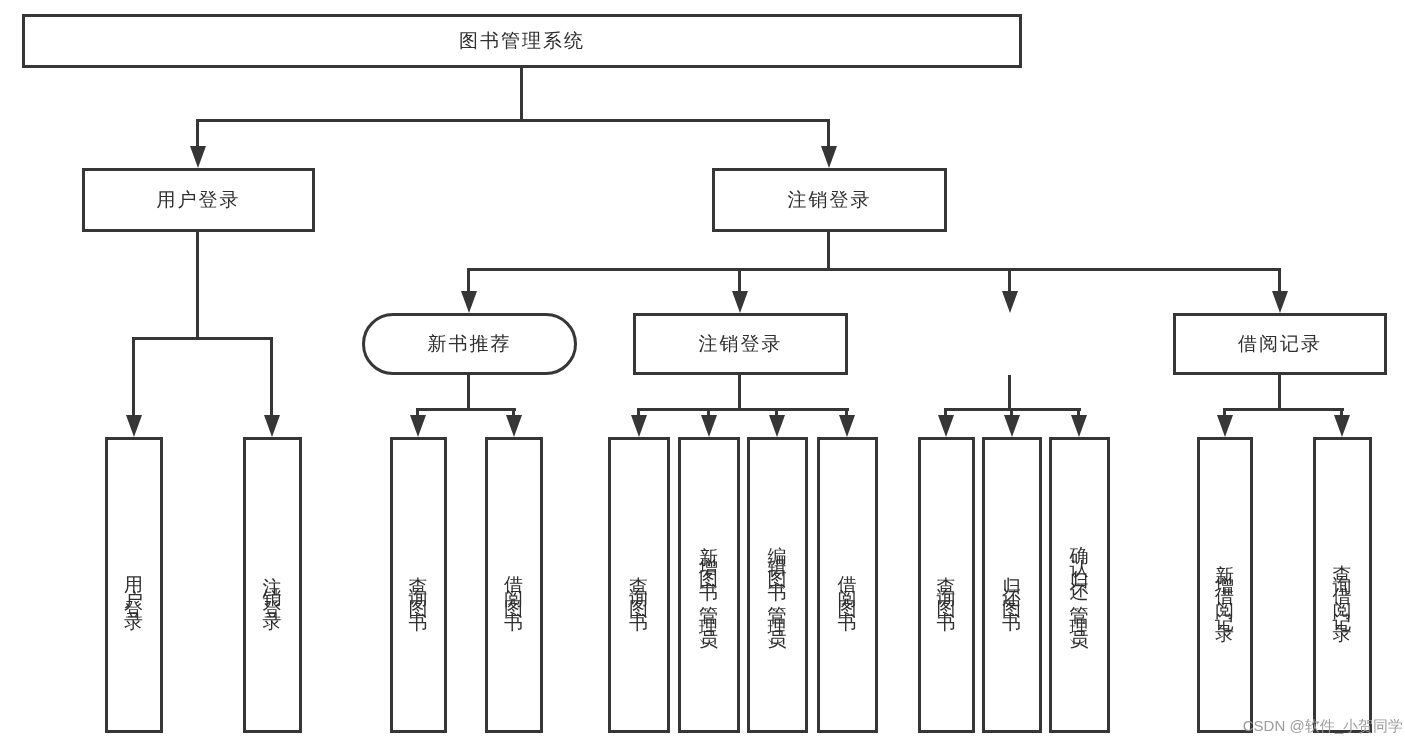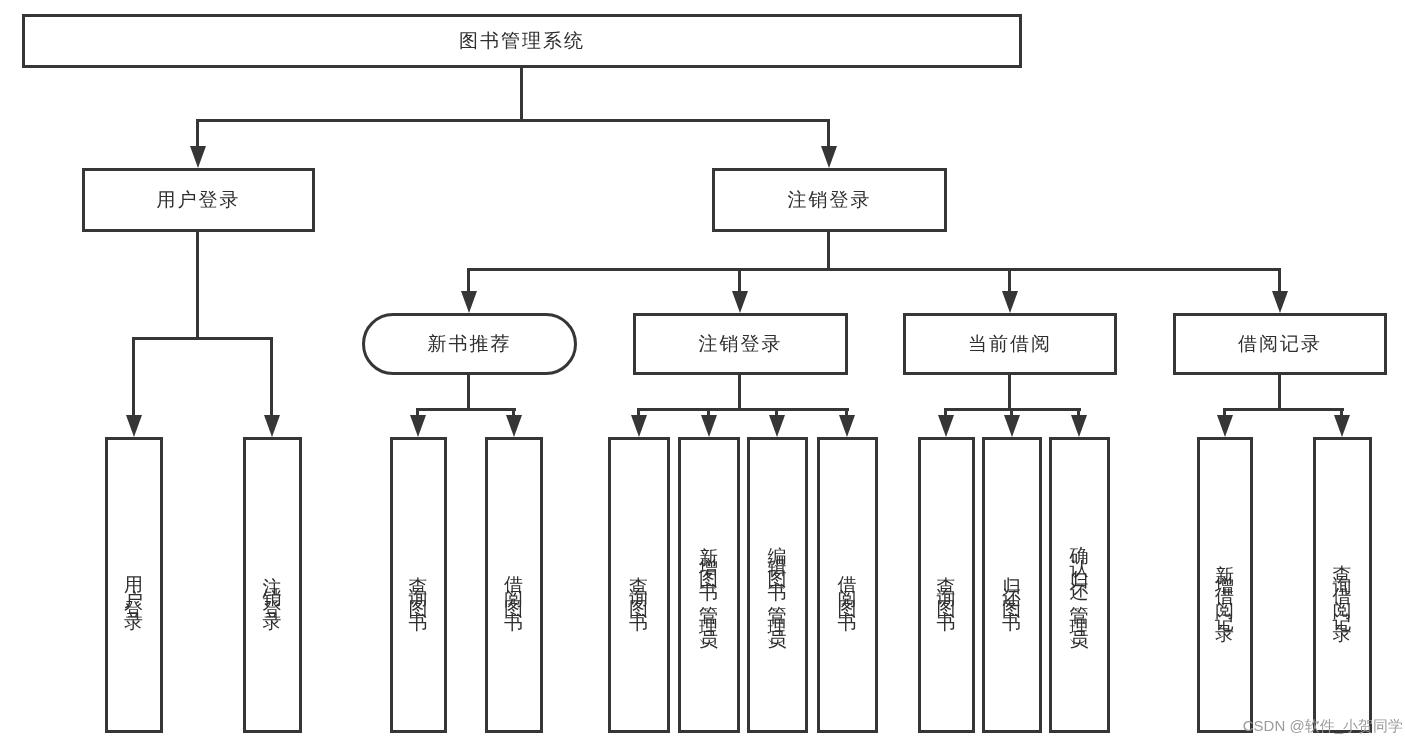--- a/index.html
+++ b/index.html
@@ -70,23 +70,20 @@
   <div class="vl" style="left:1008px; top:268px; height:26px;"></div>
   <div class="ah" style="left:1002px; top:291px;"></div>
   <div class="vl" style="left:1278px; top:268px; height:26px;"></div>
   <div class="ah" style="left:1272px; top:291px;"></div>
 
   <div class="box hbox" style="left:362px; top:313px; width:215px; height:62px;border-radius:31px;">
     <span>新书推荐</span>
   </div>
   <div class="box hbox" style="left:633px; top:313px; width:215px; height:62px;">
     <span>注销登录</span>
-  </div>
-  <div class="box hbox" style="left:903px; top:313px; width:214px; height:62px;">
-    <span>当前借阅</span>
   </div>
   <div class="box hbox" style="left:1173px; top:313px; width:214px; height:62px;text-align:center;">
     <span>借阅记录</span>
   </div>
 
   <div class="vl" style="left:467px; top:375px; height:36px;"></div>
   <div class="hl" style="left:416px; top:408px; width:100px;"></div>
   <div class="vl" style="left:416px; top:408px; height:12px;"></div>
   <div class="ah" style="left:410px; top:415px;"></div>
   <div class="vl" style="left:512px; top:408px; height:12px;"></div>

